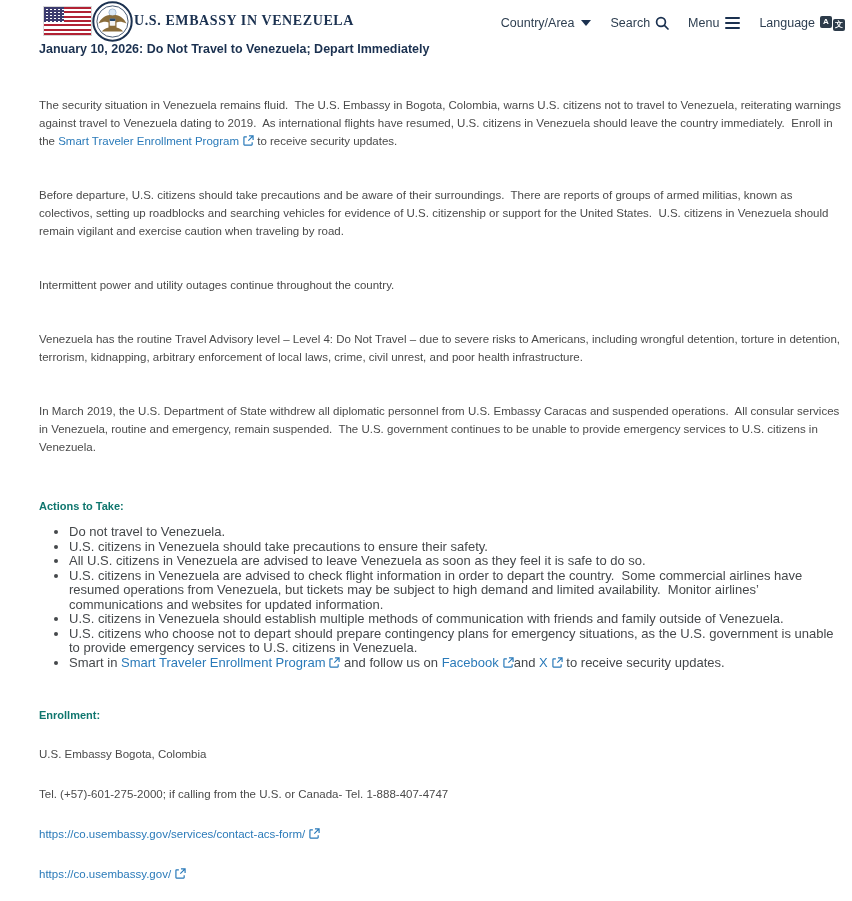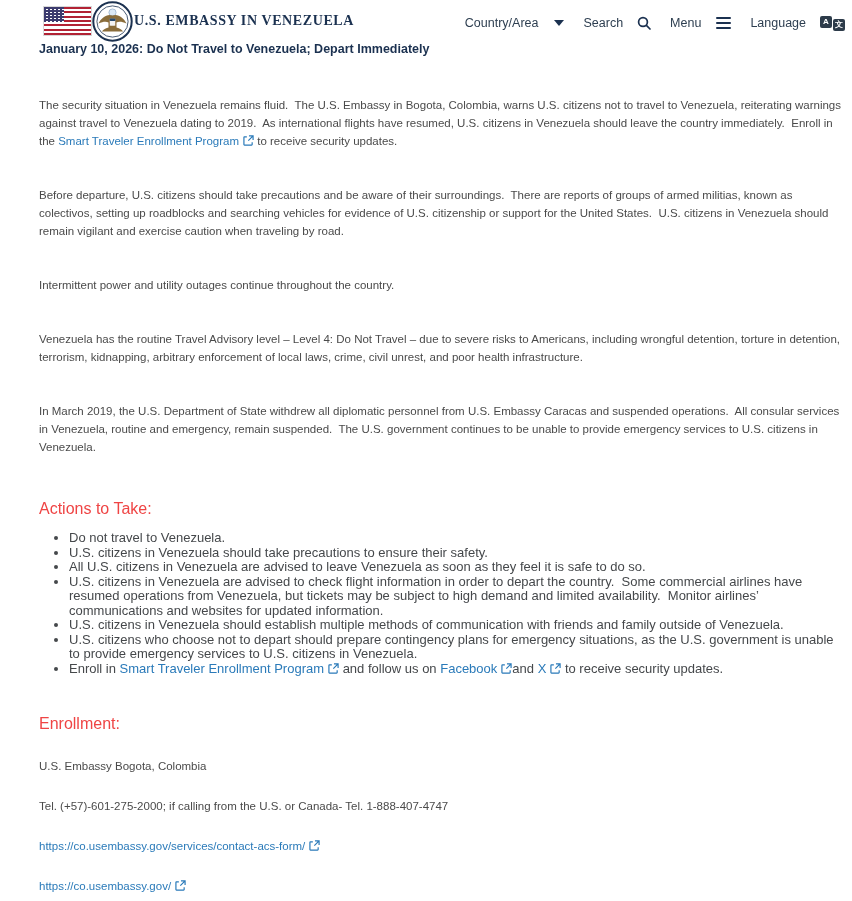--- a/index.html
+++ b/index.html
@@ -25,21 +25,21 @@
     background-image:radial-gradient(circle,#ffffff 0.7px,transparent 1px);
     background-size:4px 3px; background-position:1px 1px;
   }
   .seal { width:41px; height:41px; display:block; }
   .site-title {
     font-family:"Liberation Serif","DejaVu Serif",serif;
     font-weight:bold; font-size:14px; letter-spacing:0.6px; color:#1b3150;
   }
   .top-nav { display:flex; align-items:center; gap:19px; margin-top:4px; }
   .nav-item {
-    display:flex; align-items:center; gap:14px; cursor:pointer;
+    display:flex; align-items:center; gap:5px; cursor:pointer;
     font-size:12.5px; color:#2d3e50;
   }
   .caret { width:0; height:0; border-left:5px solid transparent; border-right:5px solid transparent; border-top:6px solid #1b3150; margin-left:2px; }
   .mag { width:14px; height:14px; }
   .hamburger { display:inline-flex; flex-direction:column; gap:2.5px; margin-left:1px; }
   .hamburger i { display:block; width:15px; height:2.5px; background:#1b3150; border-radius:1px; }
   .lang-icon { display:inline-flex; gap:1px; align-items:flex-start; }
   .lang-icon b {
     width:12px; height:12px; background:#2d3b4a; color:#fff; border-radius:2px;
     font-size:8px; font-weight:bold; display:flex; align-items:center; justify-content:center;
@@ -48,21 +48,21 @@
   
   .doc { padding:0 6px 0 39px; }
   .page-heading {
     font-size:12.5px; font-weight:bold; color:#1b3150; margin-top:1px;
   }
   .doc p.body-p {
     font-size:11.5px; line-height:18px; white-space:pre-wrap; margin:0 0 36px 0;
   }
   .doc p.first { margin-top:40px; }
   .section-heading {
-    font-size:16px; font-weight:normal; color:#ef4444; margin:0 0 0 0;
+    font-size:11px; font-weight:bold; color:#0f766e; margin:0 0 0 0;
   }
   .actions-list {
     margin:13px 0 0 0; padding-left:30px; list-style:disc;
   }
   .actions-list li {
     font-size:13px; line-height:14.5px; white-space:pre-wrap; color:#45484b;
   }
   .assist-block { margin-top:39px; }
   .assist-line { font-size:11.5px; line-height:14px; margin-top:26px; white-space:pre-wrap; }
   a.link { color:#2a7ab9; text-decoration:none; cursor:pointer; }
@@ -134,21 +134,21 @@
 
   <h2 class="section-heading" style="margin-top:44px;">Actions to Take:</h2>
 
   <ul class="actions-list">
     <li>Do not travel to Venezuela.</li>
     <li>U.S. citizens in Venezuela should take precautions to ensure their safety.</li>
     <li>All U.S. citizens in Venezuela are advised to leave Venezuela as soon as they feel it is safe to do so.</li>
     <li>U.S. citizens in Venezuela are advised to check flight information in order to depart the country.  Some commercial airlines have resumed operations from Venezuela, but tickets may be subject to high demand and limited availability.  Monitor airlines’ communications and websites for updated information.</li>
     <li>U.S. citizens in Venezuela should establish multiple methods of communication with friends and family outside of Venezuela.</li>
     <li>U.S. citizens who choose not to depart should prepare contingency plans for emergency situations, as the U.S. government is unable to provide emergency services to U.S. citizens in Venezuela.</li>
-    <li><span>Enroll in </span><a class="link"><span>Smart Traveler Enrollment Program</span><svg class="ext" viewBox="0 0 12 12">
+    <li><span>Smart in </span><a class="link"><span>Smart Traveler Enrollment Program</span><svg class="ext" viewBox="0 0 12 12">
             <path d="M4.2 2H1.6 A0.6 0.6 0 0 0 1 2.6 V10.4 A0.6 0.6 0 0 0 1.6 11 H9.4 A0.6 0.6 0 0 0 10 10.4 V7.8" fill="none" stroke="currentColor" stroke-width="1.3"></path>
             <path d="M6.5 1 H11 V5.5 M10.7 1.3 L5.8 6.2" fill="none" stroke="currentColor" stroke-width="1.3"></path>
           </svg></a><span> and follow us on </span><a class="link"><span>Facebook</span><svg class="ext" viewBox="0 0 12 12">
             <path d="M4.2 2H1.6 A0.6 0.6 0 0 0 1 2.6 V10.4 A0.6 0.6 0 0 0 1.6 11 H9.4 A0.6 0.6 0 0 0 10 10.4 V7.8" fill="none" stroke="currentColor" stroke-width="1.3"></path>
             <path d="M6.5 1 H11 V5.5 M10.7 1.3 L5.8 6.2" fill="none" stroke="currentColor" stroke-width="1.3"></path>
           </svg></a><span>and </span><a class="link"><span>X</span><svg class="ext" viewBox="0 0 12 12">
             <path d="M4.2 2H1.6 A0.6 0.6 0 0 0 1 2.6 V10.4 A0.6 0.6 0 0 0 1.6 11 H9.4 A0.6 0.6 0 0 0 10 10.4 V7.8" fill="none" stroke="currentColor" stroke-width="1.3"></path>
             <path d="M6.5 1 H11 V5.5 M10.7 1.3 L5.8 6.2" fill="none" stroke="currentColor" stroke-width="1.3"></path>
           </svg></a><span> to receive security updates.</span></li>
   </ul>

